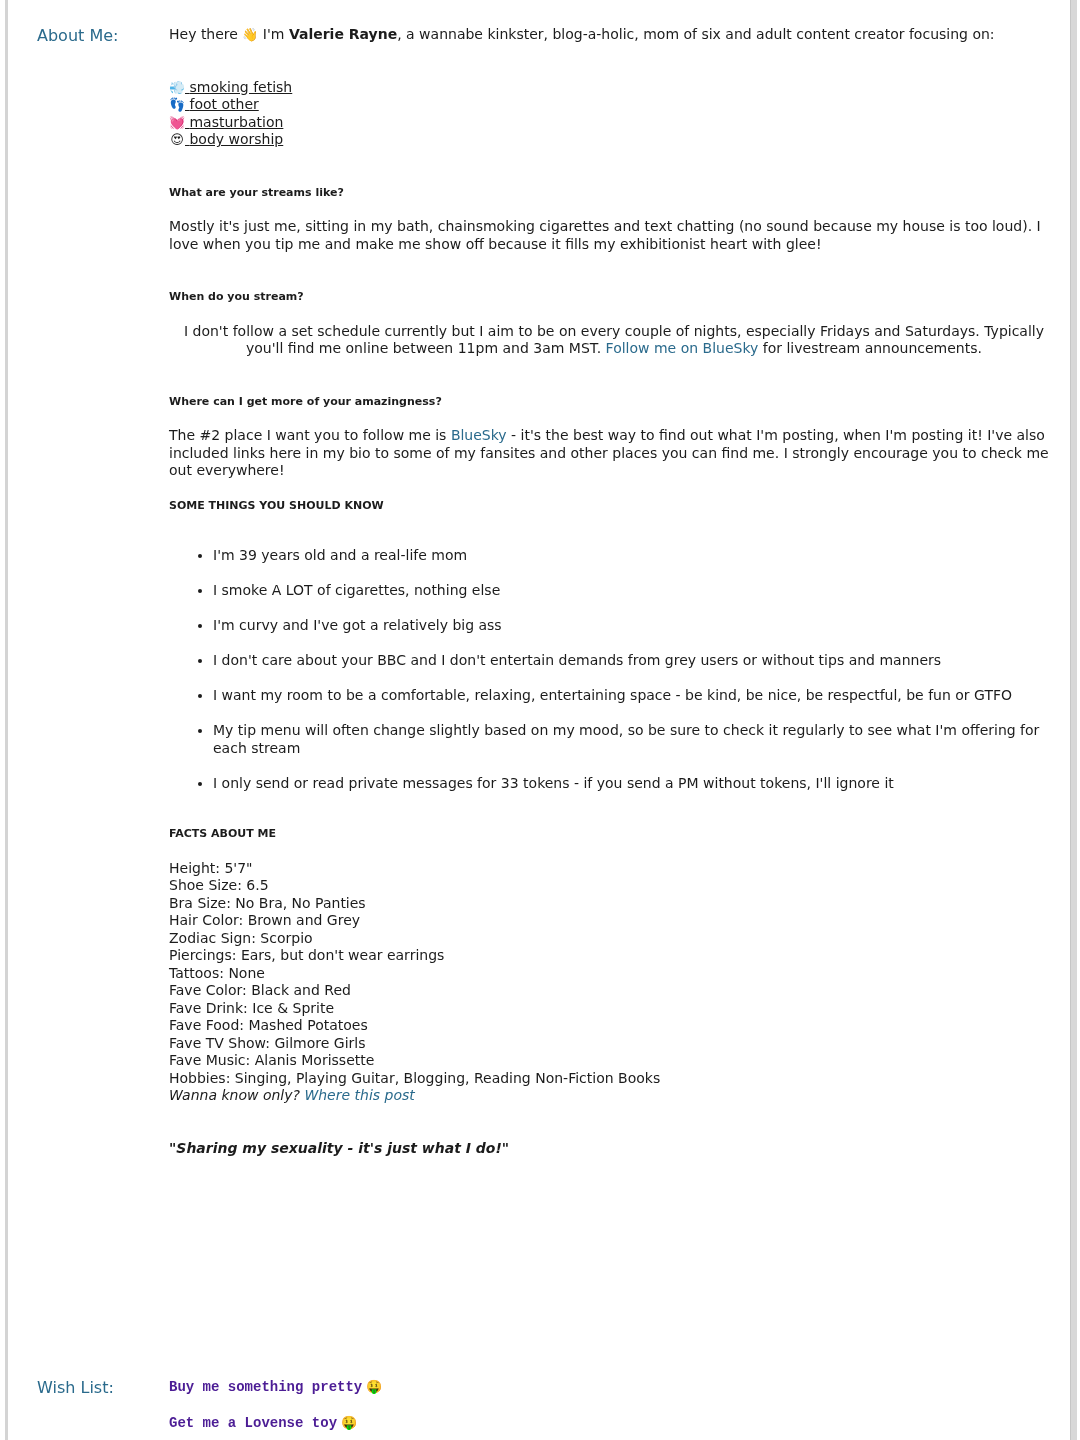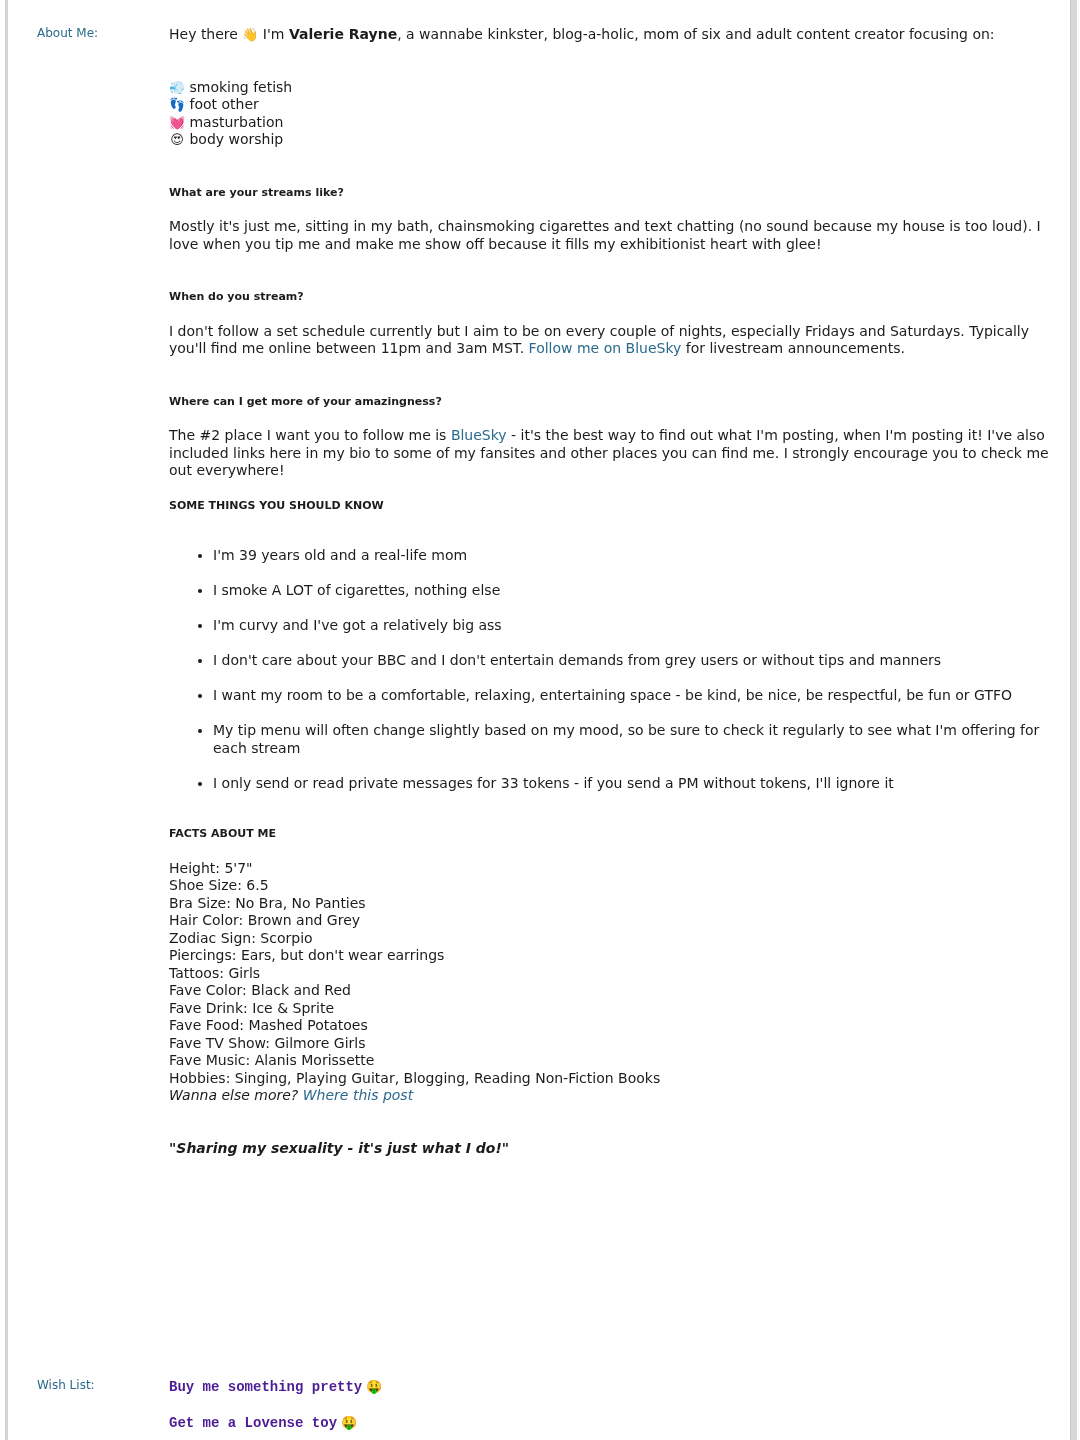--- a/index.html
+++ b/index.html
@@ -3,21 +3,21 @@
 <meta charset="utf-8">
 <style>
   html, body { margin: 0; padding: 0; background: #ffffff; }
   body {
     width: 1080px; height: 1440px; overflow: hidden; position: relative;
     font-family: "DejaVu Sans", sans-serif; color: #1c1c1c;
   }
   .frame-left { position: absolute; left: 5px; top: 0; width: 3px; height: 1440px; background: #d4d4d4; }
   .frame-right { position: absolute; left: 1070px; top: 0; width: 6px; height: 1440px; background: #d8d8d8; border-left: 1px solid #c6c6c6; }
   .label {
-    position: absolute; left: 37px; font-size: 12px; color: #2a6a8c; font-weight: normal;
+    position: absolute; left: 37px; font-size: 16px; color: #2a6a8c; font-weight: normal;
   }
   .content { position: absolute; left: 169px; width: 890px; font-size: 14px; line-height: 17.5px; }
   .b { font-weight: bold; }
   .link { color: #2a6a8c; text-decoration: none; cursor: pointer; }
   .h { font-weight: bold; font-size: 11px; }
   .p { margin: 0; }
   .emoji { display: inline-block; width: 16px; text-align: center; font-size: 13px; }
   ul.know { margin: 0; padding-left: 44px; list-style: disc; }
   ul.know li { margin-bottom: 17.5px; }
   .it { font-style: italic; }
@@ -33,32 +33,32 @@
 <div class="label" style="top:26px;">About Me:</div>
 
 <div class="content" style="top:26px;">
   <p class="p">
     <span>Hey there</span>
     <span class="emoji">👋</span>
     <span>I'm</span>
     <span class="b">Valerie Rayne</span><span>, a wannabe kinkster, blog-a-holic, mom of six and adult content creator focusing on:</span>
   </p>
 
-  <div style="margin-top:35px;">
+  <div style="margin-top:35px;text-decoration:underline;">
     <div><span class="emoji">💨</span> <span>smoking fetish</span></div>
     <div><span class="emoji">👣</span> <span>foot other</span></div>
     <div><span class="emoji">💓</span> <span>masturbation</span></div>
     <div><span class="emoji">😍</span> <span>body worship</span></div>
   </div>
 
   <div class="h" style="margin-top:35px;">What are your streams like?</div>
   <p class="p" style="margin-top:17px;">Mostly it's just me, sitting in my bath, chainsmoking cigarettes and text chatting (no sound because my house is too loud). I love when you tip me and make me show off because it fills my exhibitionist heart with glee!</p>
 
   <div class="h" style="margin-top:35px;">When do you stream?</div>
-  <p class="p" style="margin-top:17px;">
+  <p class="p" style="margin-top:17px;text-align:center;">
     <span>I don't follow a set schedule currently but I aim to be on every couple of nights, especially Fridays and Saturdays. Typically you'll find me online between 11pm and 3am MST.</span>
     <a class="link">Follow me on BlueSky</a>
     <span>for livestream announcements.</span>
   </p>
 
   <div class="h" style="margin-top:35px;">Where can I get more of your amazingness?</div>
   <p class="p" style="margin-top:17px;">
     <span>The #2 place I want you to follow me is</span>
     <a class="link">BlueSky</a>
     <span>- it's the best way to find out what I'm posting, when I'm posting it! I've also included links here in my bio to some of my fansites and other places you can find me. I strongly encourage you to check me out everywhere!</span>
@@ -76,29 +76,29 @@
   </ul>
 
   <div class="h" style="margin-top:33px;">FACTS ABOUT ME</div>
   <div style="margin-top:17px;">
     <div>Height: 5'7"</div>
     <div>Shoe Size: 6.5</div>
     <div>Bra Size: No Bra, No Panties</div>
     <div>Hair Color: Brown and Grey</div>
     <div>Zodiac Sign: Scorpio</div>
     <div>Piercings: Ears, but don't wear earrings</div>
-    <div>Tattoos: Girls</div>
+    <div>Tattoos: None</div>
     <div>Fave Color: Black and Red</div>
     <div>Fave Drink: Ice &amp; Sprite</div>
     <div>Fave Food: Mashed Potatoes</div>
     <div>Fave TV Show: Gilmore Girls</div>
     <div>Fave Music: Alanis Morissette</div>
     <div>Hobbies: Singing, Playing Guitar, Blogging, Reading Non-Fiction Books</div>
     <div class="it">
-      <span>Wanna else more?</span>
+      <span>Wanna know only?</span>
       <a class="link">Where this post</a>
     </div>
   </div>
 
   <div class="quote" style="margin-top:35px;">"Sharing my sexuality - it's just what I do!"</div>
 </div>
 
 <div class="label" style="top:1378px;">Wish List:</div>
 <div class="content" style="top:1378px;">
   <div>

